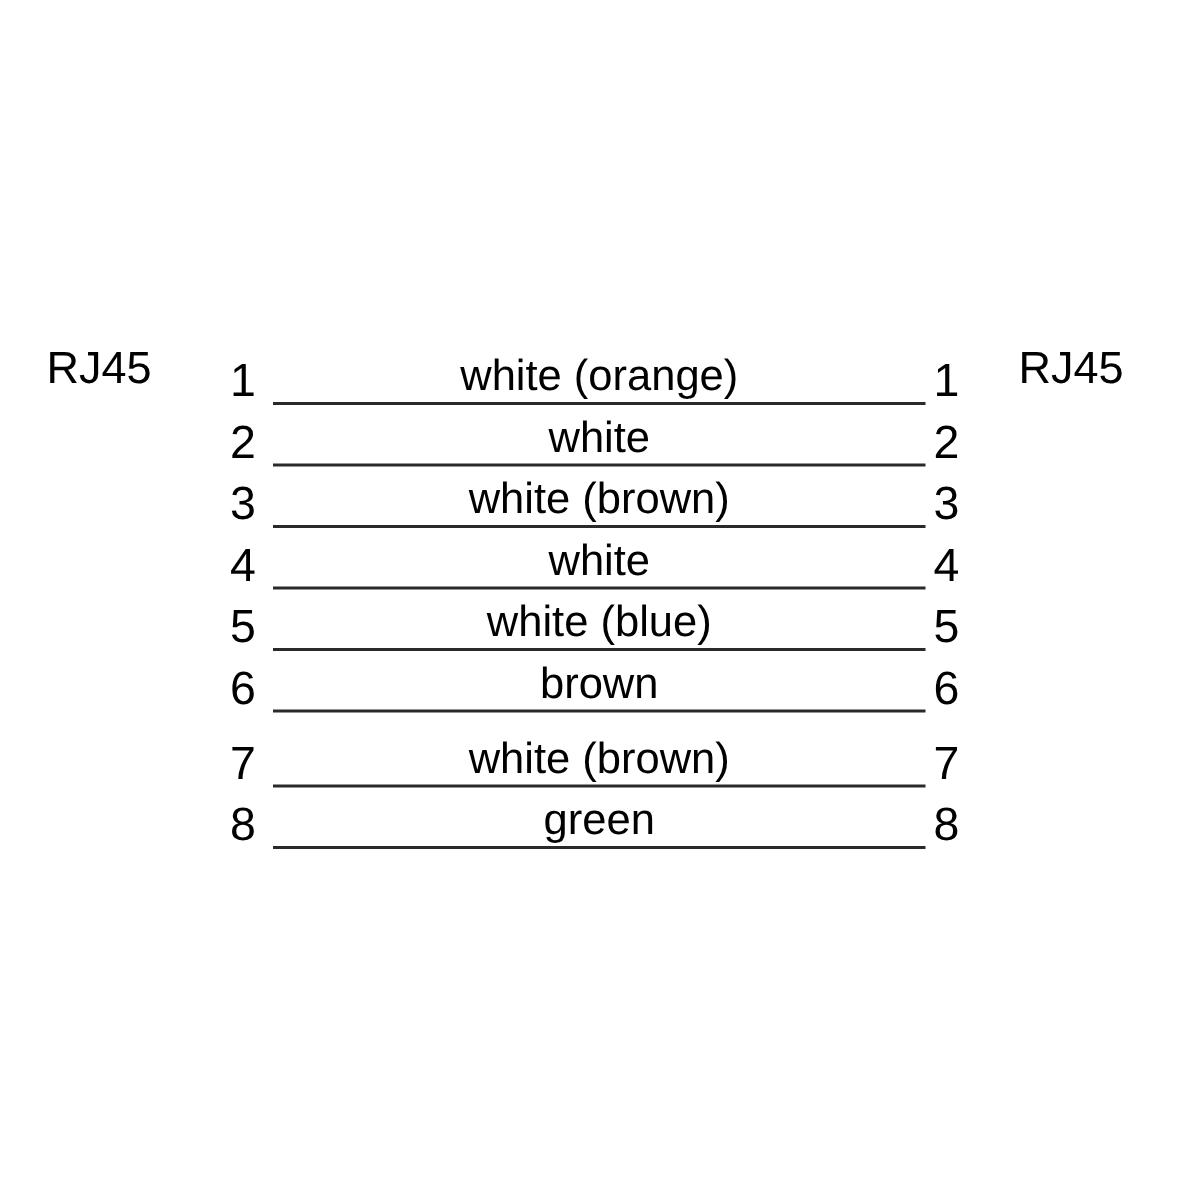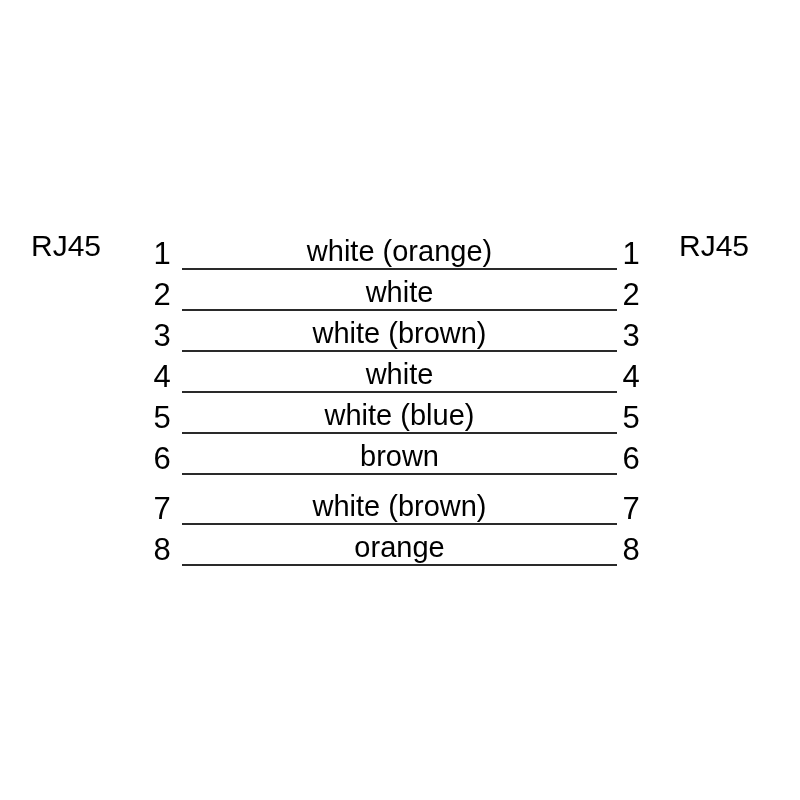--- a/index.html
+++ b/index.html
@@ -125,18 +125,18 @@
 
   <div class="wire-row" style="top:523px;">
     <span class="pin-number pin-left">7</span>
     <span class="wire-label">white (brown)</span>
     <span class="wire-line"></span>
     <span class="pin-number pin-right">7</span>
   </div>
 
   <div class="wire-row" style="top:564px;">
     <span class="pin-number pin-left">8</span>
-    <span class="wire-label">orange</span>
+    <span class="wire-label">green</span>
     <span class="wire-line"></span>
     <span class="pin-number pin-right">8</span>
   </div>
 
 </div>
 
 </body></html>

